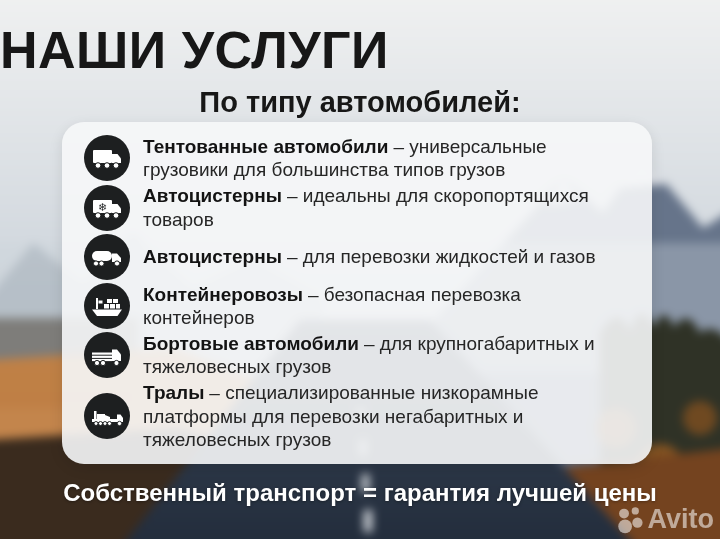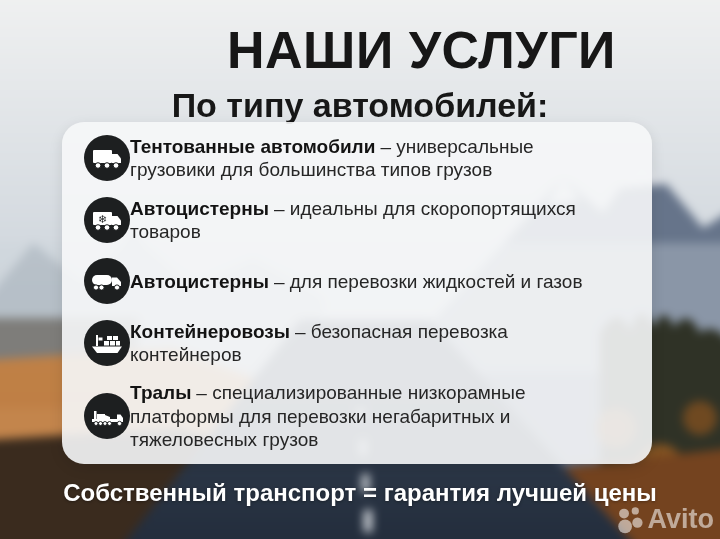--- a/index.html
+++ b/index.html
@@ -1,30 +1,30 @@
 <!DOCTYPE html>
 <html><head>
 <meta charset="utf-8">
 <style>
   html,body{margin:0;padding:0;background:#000;}
   .stage{position:relative;width:720px;height:539px;overflow:hidden;
          font-family:"Liberation Sans","DejaVu Sans",sans-serif;}
   
   .bg{position:absolute;inset:-12px;width:744px;height:563px;filter:blur(5px);}
   
-  .title{position:absolute;top:20px;left:0;width:616px;text-align:right;
+  .title{position:absolute;top:20px;left:0;width:616px;text-align:left;
          font-size:52px;font-weight:800;letter-spacing:.5px;color:#171717;}
   .subtitle{position:absolute;top:86px;left:0;width:720px;text-align:center;
-         font-size:34px;font-weight:700;color:#171717;}
+         font-size:29px;font-weight:700;color:#171717;}
   
   .card{position:absolute;left:62px;top:122px;width:590px;height:342px;
         box-sizing:border-box;background:rgba(246,247,248,.9);border-radius:22px;
         padding:13px 20px 13px 22px;display:flex;flex-direction:column;
         justify-content:space-between;box-shadow:0 4px 14px rgba(0,0,0,.10);}
-  .row{display:flex;align-items:center;gap:0;}
+  .row{display:flex;align-items:center;gap:13px;}
   .icon{width:46px;height:46px;flex:0 0 46px;}
   .row-text{font-size:19px;line-height:1.22;color:#262626;max-width:485px;}
   .name{font-weight:700;color:#131313;margin-right:5px;}
   
   .footer{position:absolute;top:479px;left:0;width:720px;text-align:center;
           font-size:24px;font-weight:800;color:#ffffff;
           text-shadow:0 1px 3px rgba(0,0,0,.35);}
   
   .watermark{position:absolute;right:6px;bottom:4px;display:flex;align-items:center;
              gap:2px;color:rgba(255,255,255,.55);font-size:27px;font-weight:700;text-align:center;}
@@ -124,20 +124,33 @@
         <rect x="14.5" y="17.5" width="4" height="3" fill="#fff"></rect>
         <rect x="20" y="21" width="5" height="4.5" fill="#fff"></rect>
         <rect x="26" y="21" width="5" height="4.5" fill="#fff"></rect>
         <rect x="32" y="21" width="4" height="4.5" fill="#fff"></rect>
         <rect x="23" y="16" width="5" height="4" fill="#fff"></rect>
         <rect x="29" y="16" width="5" height="4" fill="#fff"></rect>
       </svg>
       <div class="row-text"><span class="name">Контейнеровозы</span><span>– безопасная перевозка контейнеров</span></div>
     </div>
 
+    <div class="row">
+      <svg class="icon" viewBox="0 0 46 46">
+        <circle cx="23" cy="23" r="23" fill="#1d1f20"></circle>
+        <rect x="8" y="20.5" width="20" height="2.2" fill="#fff"></rect>
+        <rect x="8" y="23.7" width="20" height="2.2" fill="#fff"></rect>
+        <rect x="8" y="26.9" width="20" height="2.2" fill="#fff"></rect>
+        <path d="M28,17.5 h5 l4,5 V29 h-9 Z" fill="#fff"></path>
+        <circle cx="13" cy="31" r="2.6" fill="#fff" stroke="#1d1f20" stroke-width="1"></circle>
+        <circle cx="19" cy="31" r="2.6" fill="#fff" stroke="#1d1f20" stroke-width="1"></circle>
+        <circle cx="32.5" cy="31" r="2.6" fill="#fff" stroke="#1d1f20" stroke-width="1"></circle>
+      </svg>
+      <div class="row-text"><span class="name">Бортовые автомобили</span><span>– для крупногабаритных и тяжеловесных грузов</span></div>
+    </div>
 
     <div class="row">
       <svg class="icon" viewBox="0 0 46 46">
         <circle cx="23" cy="23" r="23" fill="#1d1f20"></circle>
         <rect x="8" y="26" width="25" height="3" fill="#fff"></rect>
         <rect x="10" y="18" width="2.5" height="8" fill="#fff"></rect>
         <rect x="13" y="21" width="8" height="5" fill="#fff"></rect>
         <path d="M21,22 l5,2 v2 h-5 Z" fill="#fff"></path>
         <path d="M33,21.5 h3.5 l2.5,3.5 v4 h-6 Z" fill="#fff"></path>
         <circle cx="12" cy="30.5" r="2" fill="#fff" stroke="#1d1f20" stroke-width=".9"></circle>

